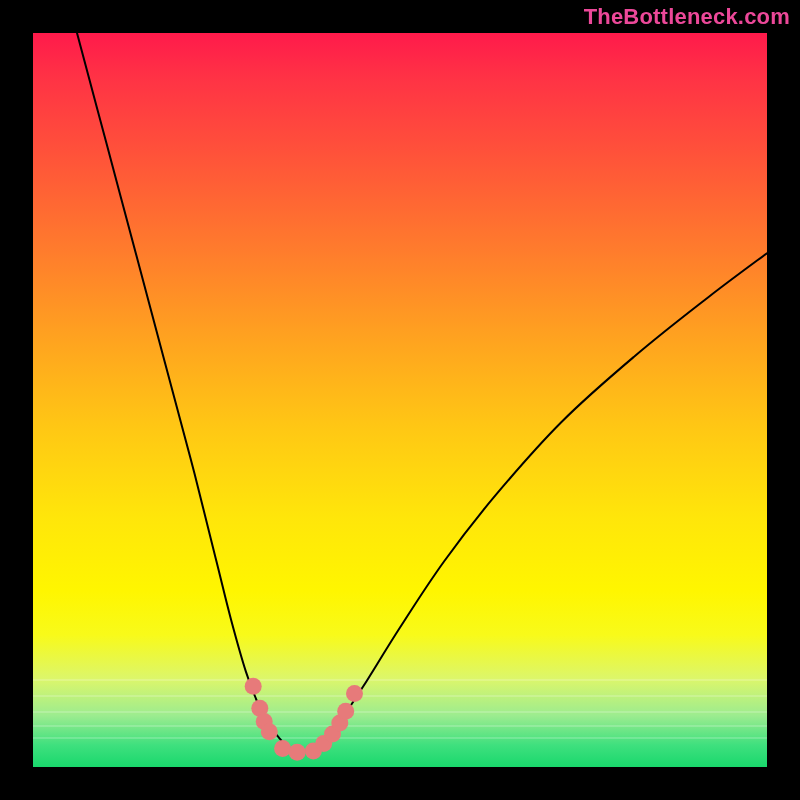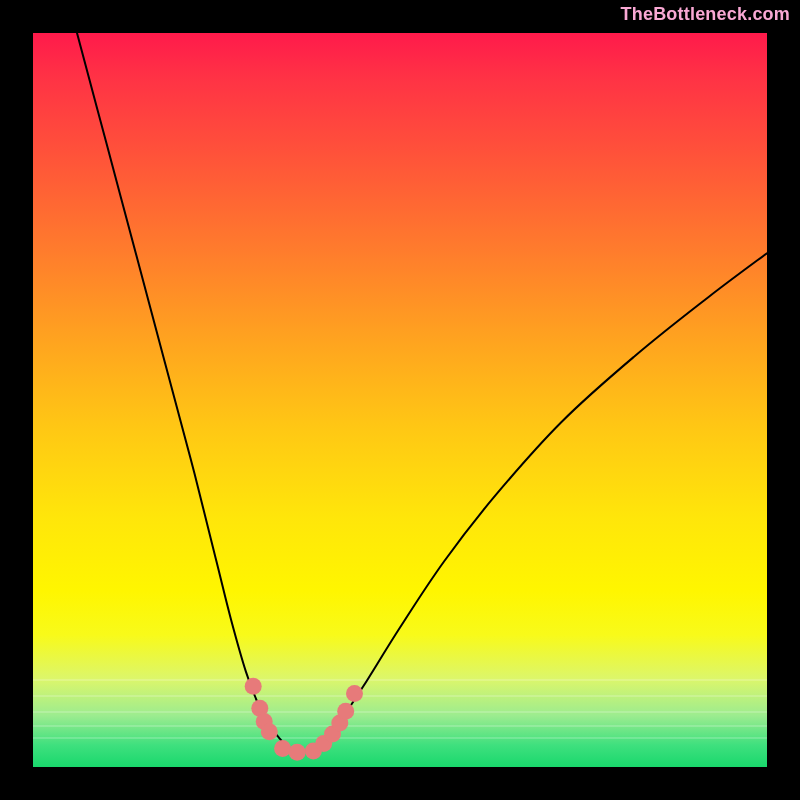--- a/index.html
+++ b/index.html
@@ -14,22 +14,22 @@
   .frame {
     position: relative;
     width: 800px;
     height: 800px;
     background: #000;
   }
   .attribution {
     position: absolute;
     top: 4px;
     right: 10px;
-    color: #f9a8d4;
-    font-size: 18px;
+    color: #ec4899;
+    font-size: 22px;
     font-weight: 600;
     letter-spacing: 0.2px;
   }
   .plot {
     position: absolute;
     left: 33px;
     top: 33px;
     width: 734px;
     height: 734px;
     overflow: hidden;

